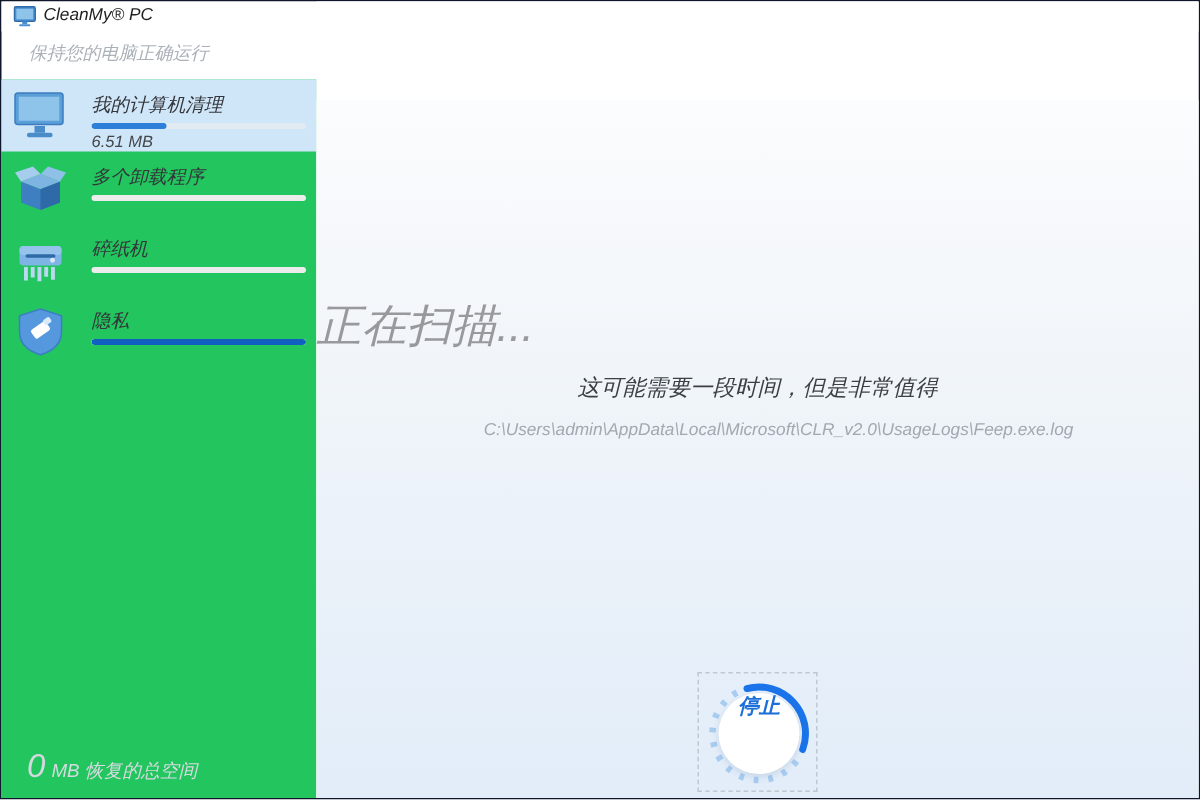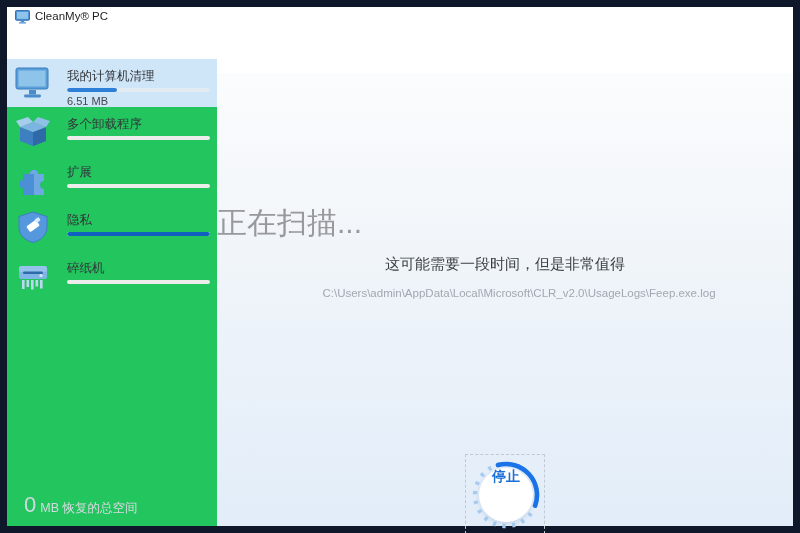--- a/index.html
+++ b/index.html
@@ -2,21 +2,21 @@
 <html><head>
 <meta charset="utf-8">
 <style>
   * { margin:0; padding:0; box-sizing:border-box; }
   html,body { width:800px; height:533px; }
   body {
     font-family: "Liberation Sans", "DejaVu Sans", sans-serif;
     background:#fff; overflow:hidden; position:relative;
     -webkit-font-smoothing:antialiased;
   }
-  .app { position:absolute; inset:0; background:#fff; border:7px solid #0f172a; }
+  .app { position:absolute; inset:0; background:#fff; border:1px solid #0f172a;font-style:italic; }
 
   
   .titlebar { position:absolute; top:0; left:0; right:0; height:20px; background:#fff; }
   .titlebar .app-icon { position:absolute; left:8px; top:3px; width:15px; height:14px; }
   .titlebar .title { position:absolute; left:28px; top:3px; font-size:11.5px; color:#1f1f1f; }
   .win-controls { position:absolute; right:0; top:0; height:20px; display:flex; }
   .win-btn { width:34px; height:20px; display:flex; align-items:center; justify-content:center; cursor:pointer; }
   .glyph-min { width:10px; height:1.4px; background:#4c4c4c; }
   .glyph-max { width:9px; height:9px; border:1.4px solid #4c4c4c; }
   .glyph-close { position:relative; width:11px; height:11px; }
@@ -86,20 +86,21 @@
         </div>
       <div class="win-btn">
           <span class="glyph-max"></span>
         </div>
       <div class="win-btn">
           <span class="glyph-close"></span>
         </div>
     </div>
   </div>
 
+  <div class="tagline">保持您的电脑正确运行</div>
   <div class="header-actions">
     <div class="hdr-link">
       <span class="gear">⚙</span>
       <span>选项</span>
     </div>
     <div class="hdr-link">
       <span class="help-badge">
         <span class="help-circle">?</span>
         <span class="help-dot"></span>
       </span>
@@ -132,43 +133,21 @@
         <polygon points="6,13 2,7 14,3 19,8" fill="#a7cdec"></polygon>
         <polygon points="32,13 36,7 24,3 19,8" fill="#8fc0e8"></polygon>
       </svg>
       <span class="side-label">多个卸载程序</span>
       <div class="side-track">
         <div class="side-fill" style="width: 0%;"></div>
       </div>
     </div>
 
 
-    <div class="side-item">
-      <svg class="side-icon" viewBox="0 0 38 34">
-        <path d="M9 12 h7 a4 4 0 1 1 8 0 h6 v7 a4 4 0 1 0 0 8 v6 h-21 v-7 a4 4 0 1 1 0 -8 z" fill="#4c8fd6"></path>
-        <path d="M9 12 h7 a4 4 0 1 1 8 0 h6 v7 a4 4 0 1 0 0 8 v6 h-10 v-21z" fill="#6ea9e3"></path>
-      </svg>
-      <span class="side-label">扩展</span>
-      <div class="side-track">
-        <div class="side-fill" style="width: 0%;"></div>
-      </div>
-    </div>
-
-
-    <div class="side-item privacy">
-      <svg class="side-icon" viewBox="0 0 38 34">
-        <path d="M19 2 L33 6.5 V17 C33 25 27.5 30 19 32.5 C10.5 30 5 25 5 17 V6.5 Z" fill="#5598dd" stroke="#3c7ec2"></path>
-        <rect x="13" y="12.5" width="12" height="7" rx="1.5" fill="#fff" transform="rotate(-35 19 16)"></rect>
-        <rect x="21" y="8" width="5" height="4" rx="1" fill="#d9ebfa" transform="rotate(-35 23.5 10)"></rect>
-      </svg>
-      <span class="side-label">隐私</span>
-      <div class="side-track">
-        <div class="side-fill" style="width: 100%;"></div>
-      </div>
-    </div>
+
 
     <div class="side-item">
       <svg class="side-icon" viewBox="0 0 38 34">
         <rect x="5" y="8" width="28" height="13" rx="2.5" fill="#7fb5e6"></rect>
         <rect x="5" y="8" width="28" height="6" rx="2.5" fill="#95c3ec"></rect>
         <rect x="9" y="13.5" width="20" height="2.4" rx="1.2" fill="#2f6aa8"></rect>
         <circle cx="27" cy="17.5" r="1.6" fill="#dcebf8"></circle>
         <g fill="#bcd8f1">
           <rect x="8" y="22" width="2.6" height="9"></rect>
             <rect x="12.5" y="22" width="2.6" height="7"></rect>
@@ -176,20 +155,32 @@
             <rect x="21.5" y="22" width="2.6" height="6.5"></rect>
           <rect x="26" y="22" width="2.6" height="8.5"></rect>
         </g>
       </svg>
       <span class="side-label">碎纸机</span>
       <div class="side-track">
         <div class="side-fill" style="width: 0%;"></div>
       </div>
     </div>
 
+    <div class="side-item privacy">
+      <svg class="side-icon" viewBox="0 0 38 34">
+        <path d="M19 2 L33 6.5 V17 C33 25 27.5 30 19 32.5 C10.5 30 5 25 5 17 V6.5 Z" fill="#5598dd" stroke="#3c7ec2"></path>
+        <rect x="13" y="12.5" width="12" height="7" rx="1.5" fill="#fff" transform="rotate(-35 19 16)"></rect>
+        <rect x="21" y="8" width="5" height="4" rx="1" fill="#d9ebfa" transform="rotate(-35 23.5 10)"></rect>
+      </svg>
+      <span class="side-label">隐私</span>
+      <div class="side-track">
+        <div class="side-fill" style="width: 100%;"></div>
+      </div>
+    </div>
+
   </div>
 
   <div class="main">
     <div class="main-bg"></div>
     <div class="scan-title">正在扫描...</div>
     <div class="scan-sub">这可能需要一段时间，但是非常值得</div>
     <div class="scan-path">C:\Users\admin\AppData\Local\Microsoft\CLR_v2.0\UsageLogs\Feep.exe.log</div>
 
     <div class="stop-wrap">
       <svg class="stop-ring" viewBox="0 0 80 80">

